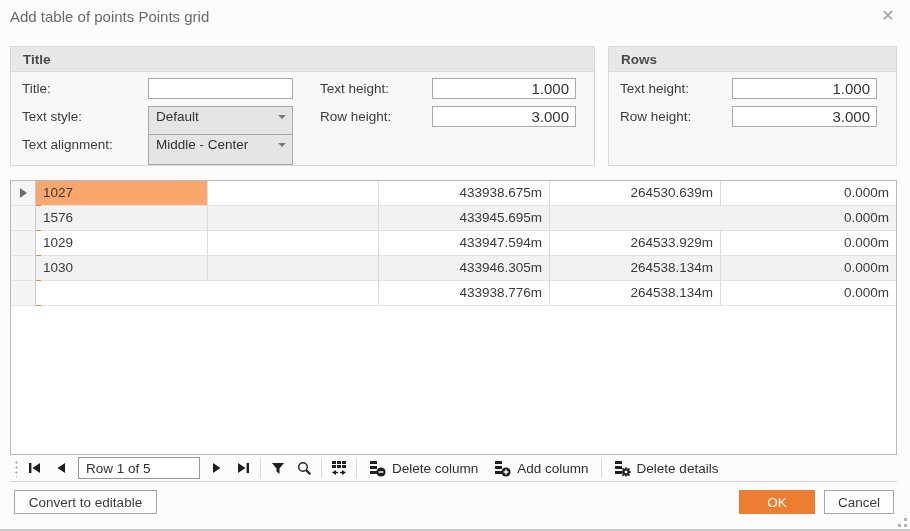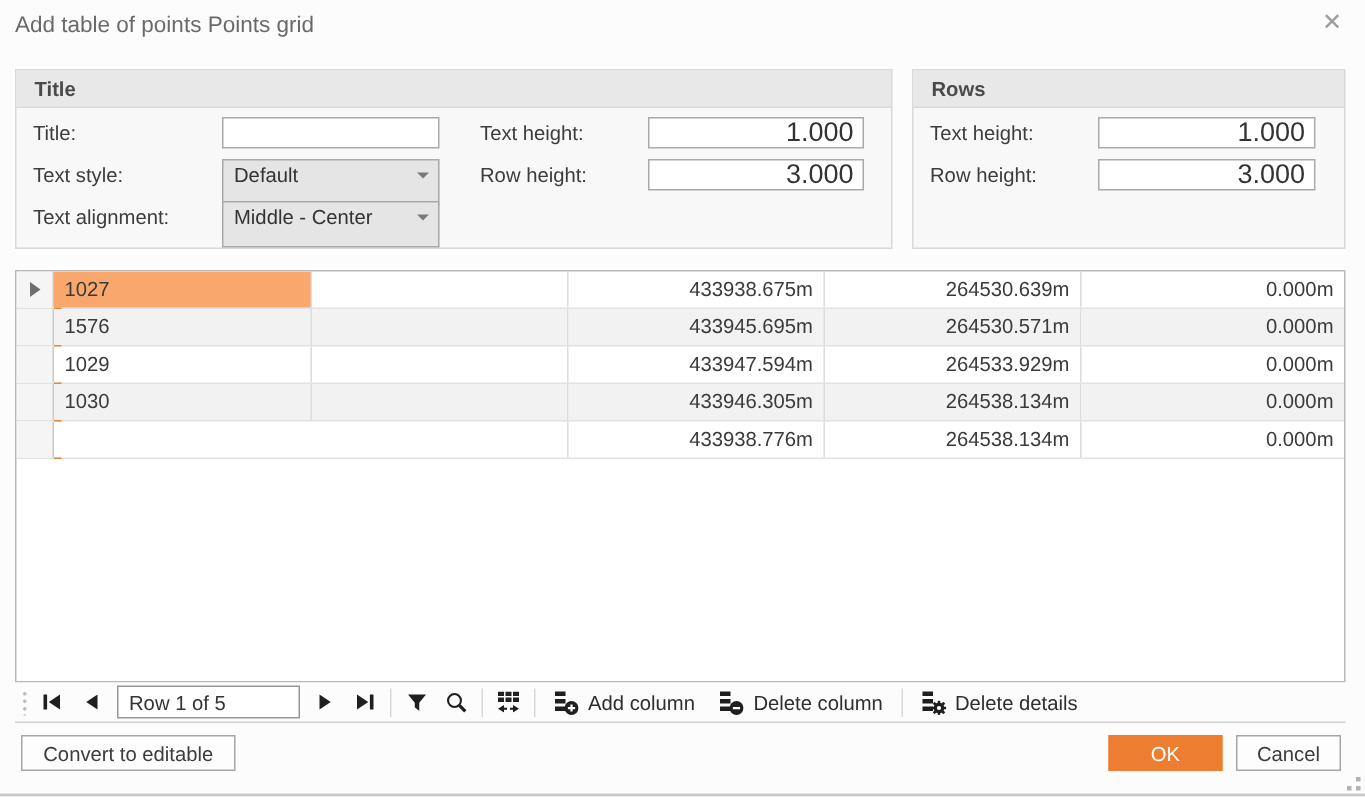--- a/index.html
+++ b/index.html
@@ -13,21 +13,21 @@
   .win-title { position:absolute; left:10px; top:8px; font-size:15px; color:#6a6a6a; }
   .win-close { position:absolute; right:12px; top:6px; width:20px; height:20px;
     font-size:16px; color:#9d9d9d; text-align:center; line-height:20px; cursor:pointer; }
   
   .group { position:absolute; border:1px solid #d9d9d9; background:#f8f8f8; }
   .group-header { height:25px; line-height:25px; background:#e8e8e8;
     border-bottom:1px solid #d9d9d9; font-weight:bold; font-size:13.5px;
     color:#4a4a4a; padding-left:12px; }
   .field-label { position:absolute; font-size:13.5px; color:#3c3c3c; line-height:21px; }
   .tb { position:absolute; height:21px; border:1px solid #a9a9a9; background:#fff;
-    font-family:"Liberation Sans", sans-serif; font-size:18px; color:#333; padding:0 6px; }
+    font-family:"Liberation Sans", sans-serif; font-size:15px; color:#333; padding:0 6px; }
   .tb.num { text-align:right; }
   .combo { position:absolute; height:31px; border:1px solid #a9a9a9; background:#e5e5e5;
     font-size:13.5px; color:#333; line-height:19px; padding:0 18px 0 7px; cursor:default; }
   .combo .arrow { position:absolute; right:6px; top:8px; width:0; height:0;
     border-left:4px solid transparent; border-right:4px solid transparent;
     border-top:4px solid #7a7a7a; }
   
   #grid { position:absolute; left:10px; top:180px; width:887px; height:275px;
     border:1px solid #b9b9b9; background:#fff; overflow:hidden; }
   .g-header { display:flex; height:25px; background:#fafafa; border-bottom:1px solid #bdbdbd; }
@@ -118,21 +118,20 @@
         <div class="g-cell" style="width: 171px;"></div>
         <div class="g-cell right" style="width: 171px;">433938.675m</div>
         <div class="g-cell right" style="width: 171px;">264530.639m</div>
         <div class="g-cell right" style="flex: 1 1 0%;">0.000m</div>
       </div>
       <div class="g-row alt">
         <div class="g-selcell" style="width: 25px;"></div>
         <div class="g-cell" style="width: 172px;">1576</div>
         <div class="g-cell" style="width: 171px;"></div>
         <div class="g-cell right" style="width: 171px;">433945.695m</div>
-        <div class="g-cell right" style="width: 171px;">264530.571m</div>
         <div class="g-cell right" style="flex: 1 1 0%;">0.000m</div>
       </div>
       <div class="g-row">
         <div class="g-selcell" style="width: 25px;"></div>
         <div class="g-cell" style="width: 172px;">1029</div>
         <div class="g-cell" style="width: 171px;"></div>
         <div class="g-cell right" style="width: 171px;">433947.594m</div>
         <div class="g-cell right" style="width: 171px;">264533.929m</div>
         <div class="g-cell right" style="flex: 1 1 0%;">0.000m</div>
       </div>
@@ -211,35 +210,35 @@
     <div class="vsep"></div>
     <div class="tbtn-text">
       <svg width="17" height="17" viewBox="0 0 17 17">
         <g fill="#1f1f1f">
             <rect x="1" y="1" width="7" height="3"></rect>
             <rect x="1" y="6" width="7" height="3"></rect>
             <rect x="1" y="11" width="7" height="3"></rect>
           </g>
         <circle cx="12" cy="12" r="4.6" fill="#1f1f1f"></circle>
         <line x1="9.6" y1="12" x2="14.4" y2="12" stroke="#fff" stroke-width="1.5"></line>
-        <line x1="12" y1="9.6" x2="12" y2="14.4" stroke="#fff" stroke-width="1.5"></line>
-      </svg>
-      <span>Add column</span>
+      </svg>
+      <span>Delete column</span>
     </div>
     <div class="tbtn-text">
       <svg width="17" height="17" viewBox="0 0 17 17">
         <g fill="#1f1f1f">
             <rect x="1" y="1" width="7" height="3"></rect>
             <rect x="1" y="6" width="7" height="3"></rect>
             <rect x="1" y="11" width="7" height="3"></rect>
           </g>
         <circle cx="12" cy="12" r="4.6" fill="#1f1f1f"></circle>
         <line x1="9.6" y1="12" x2="14.4" y2="12" stroke="#fff" stroke-width="1.5"></line>
-      </svg>
-      <span>Delete column</span>
+        <line x1="12" y1="9.6" x2="12" y2="14.4" stroke="#fff" stroke-width="1.5"></line>
+      </svg>
+      <span>Add column</span>
     </div>
     <div class="vsep"></div>
     <div class="tbtn-text">
       <svg width="17" height="17" viewBox="0 0 17 17">
         <g fill="#1f1f1f">
             <rect x="1" y="1" width="7" height="3"></rect>
             <rect x="1" y="6" width="7" height="3"></rect>
             <rect x="1" y="11" width="7" height="3"></rect>
           </g>
         <g fill="#1f1f1f">

